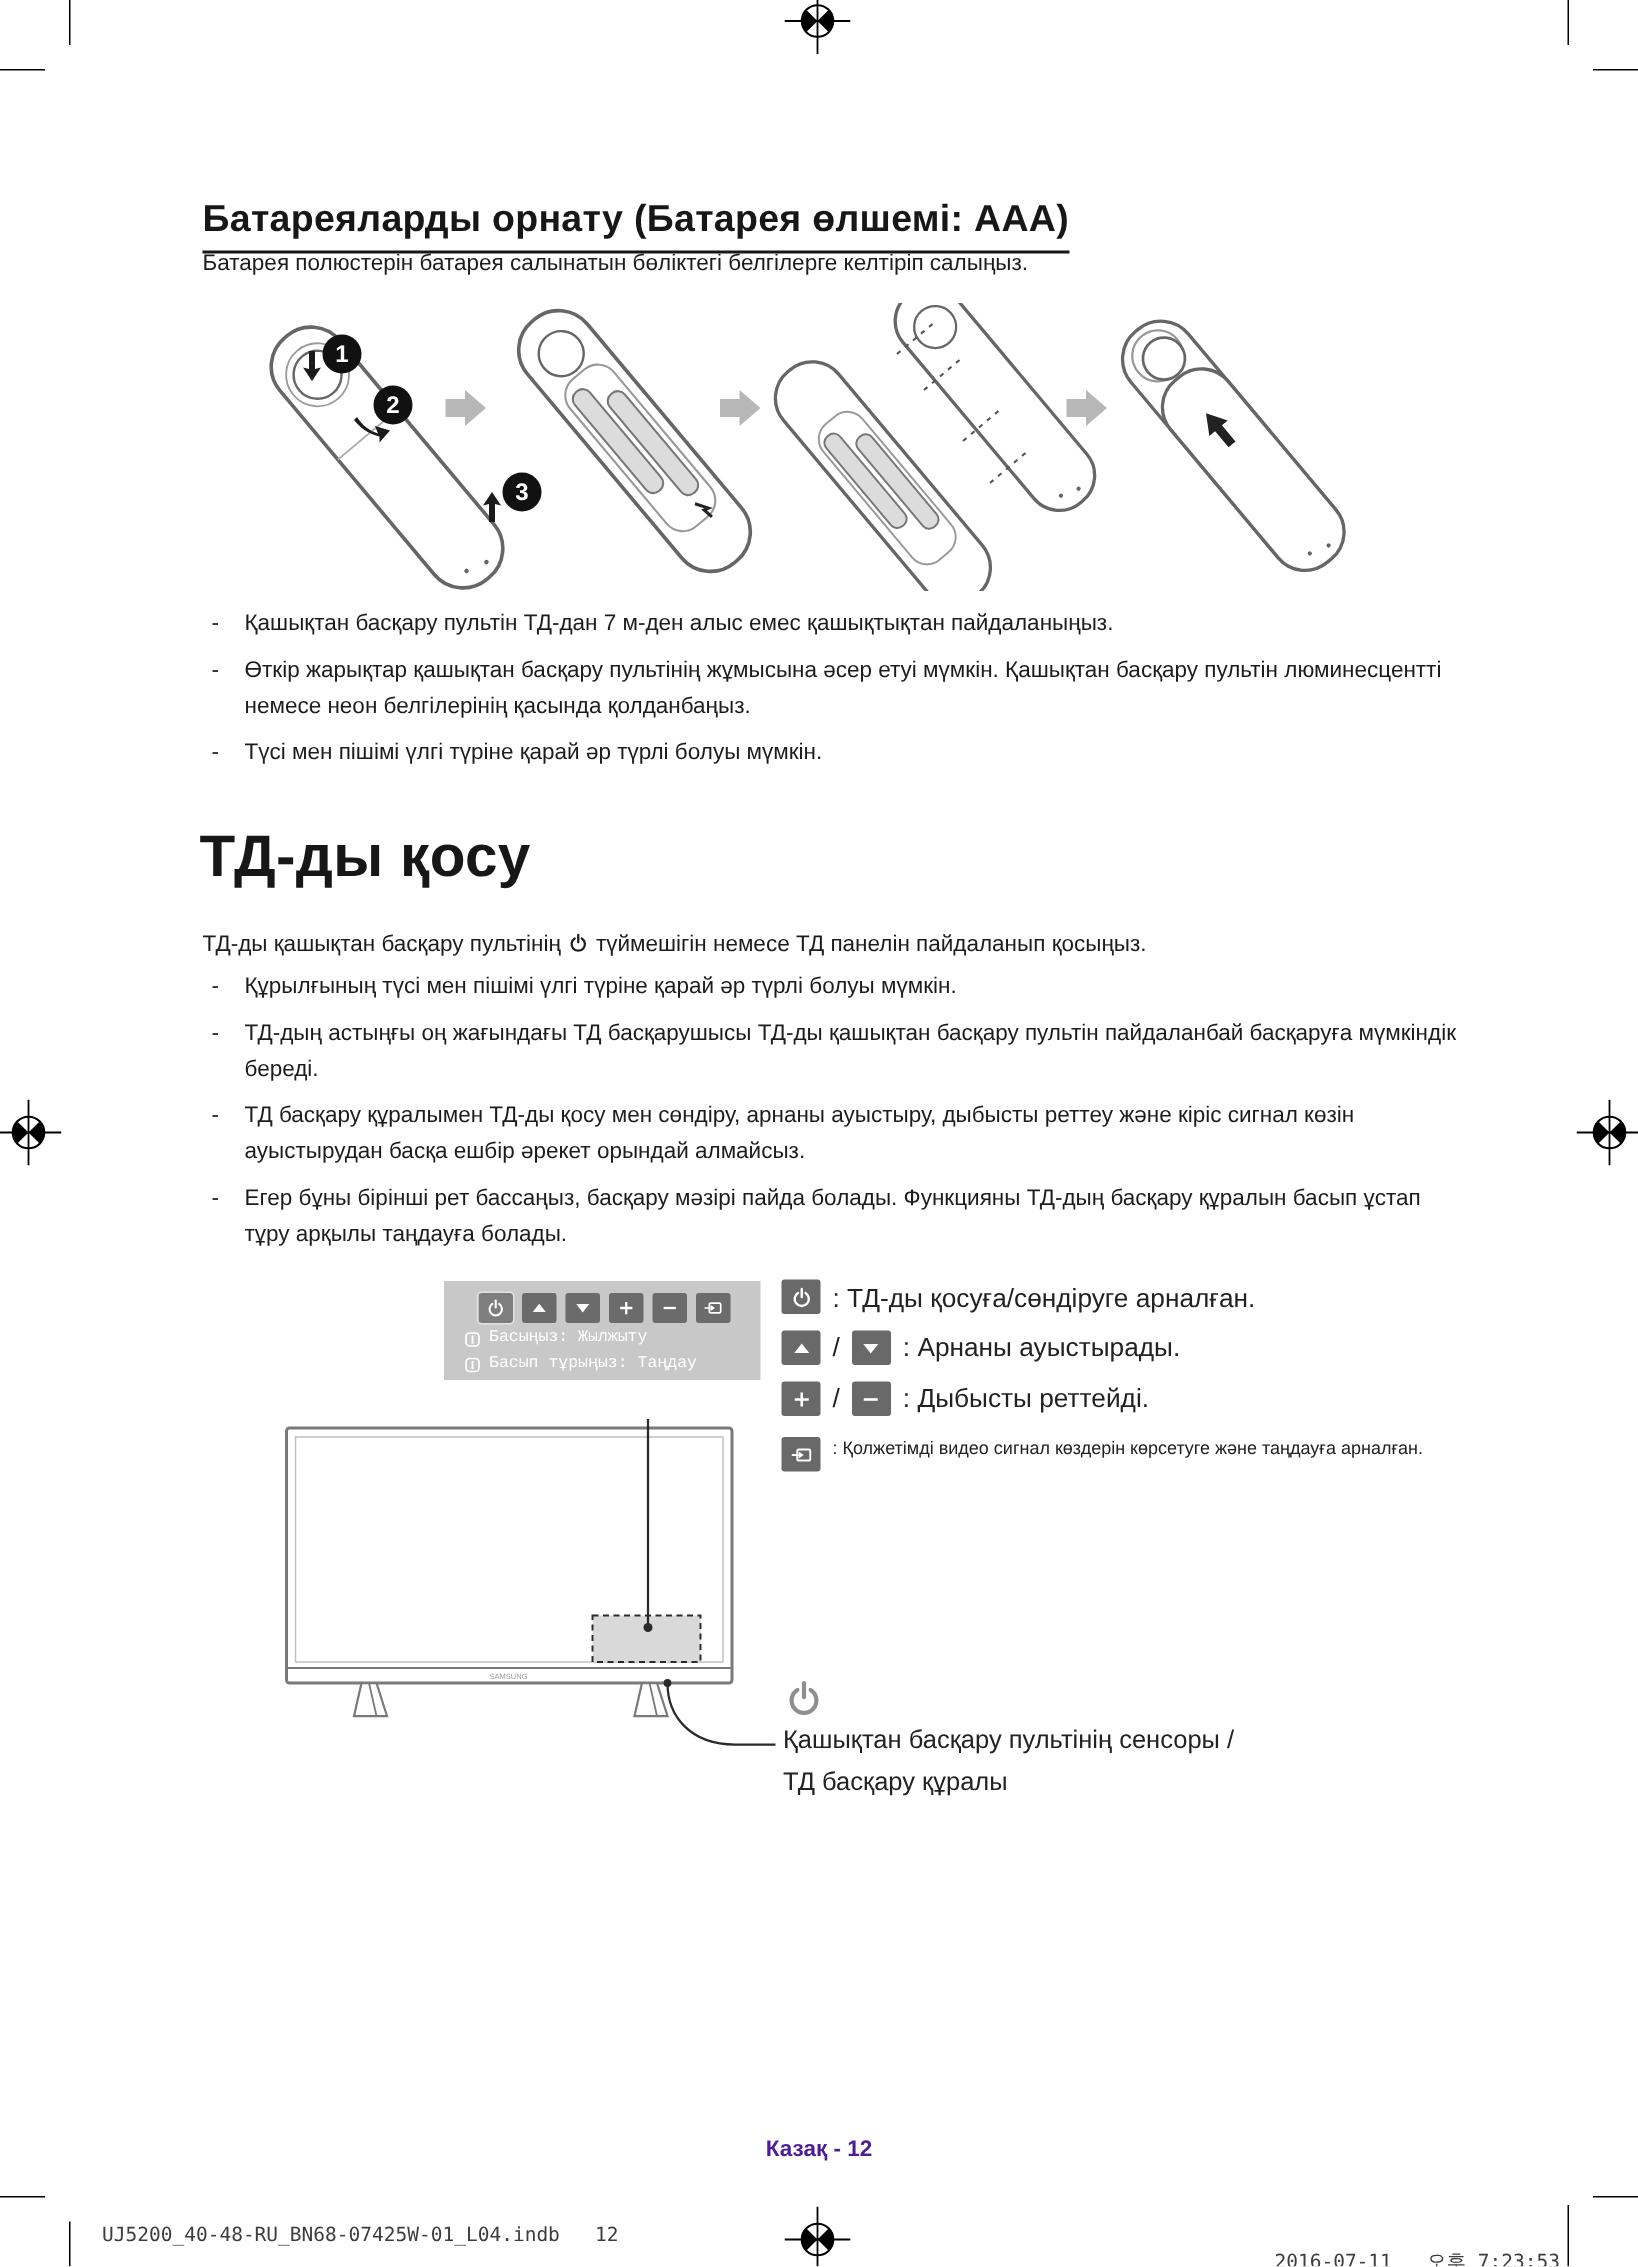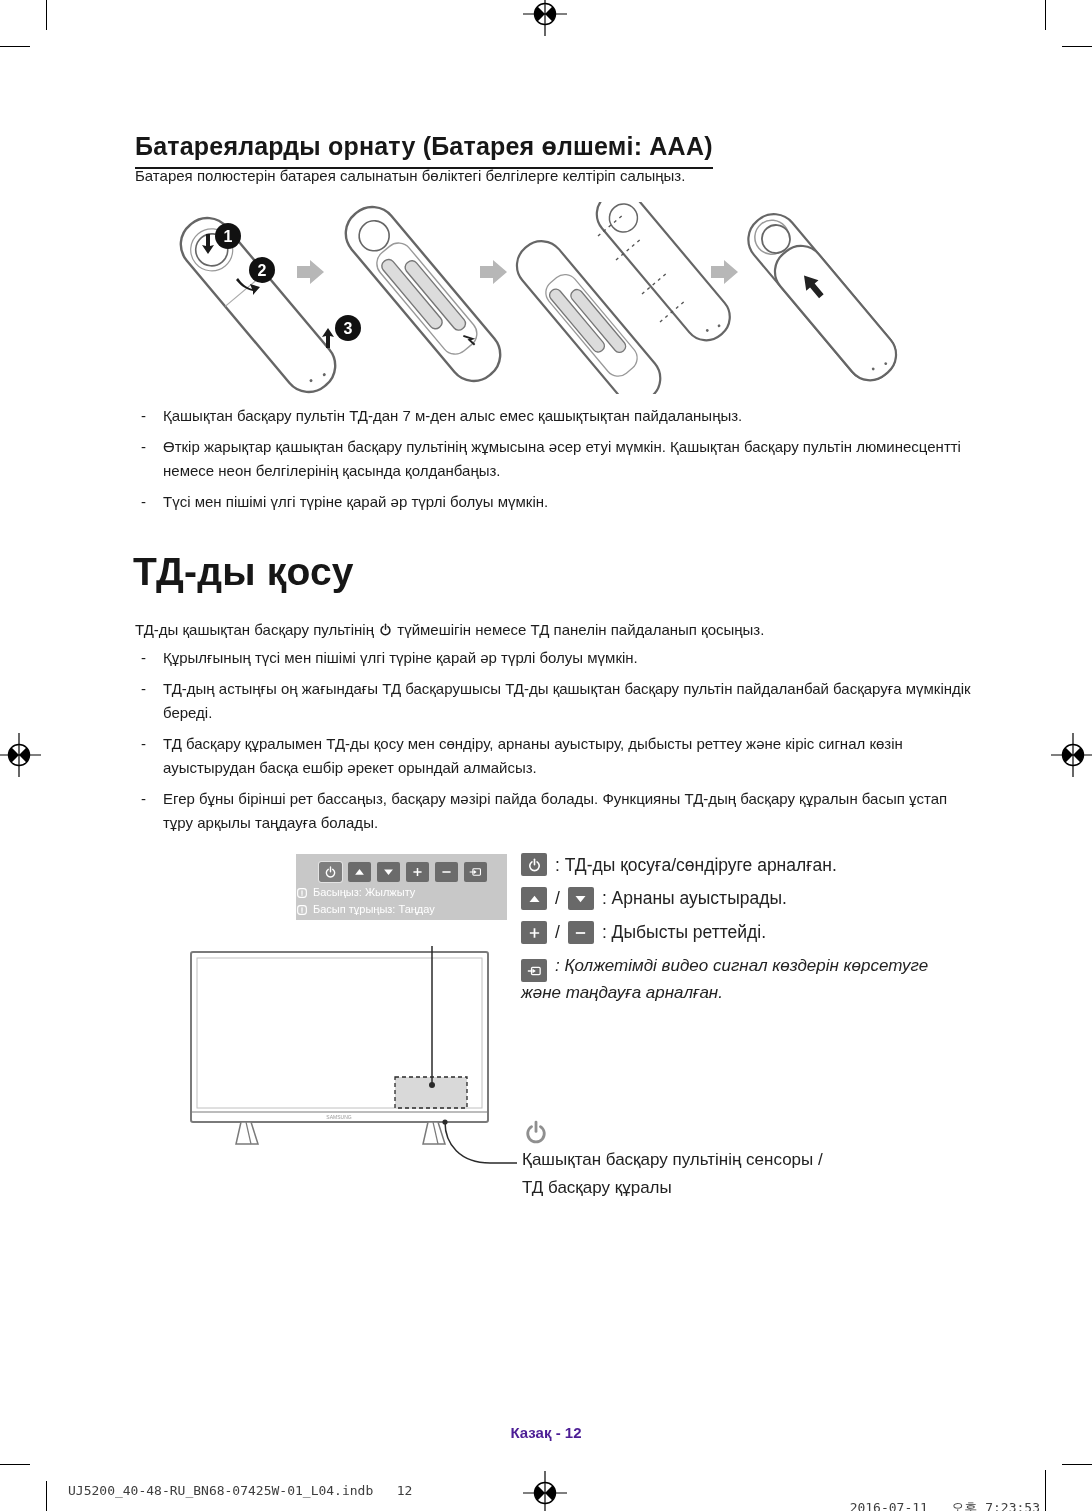--- a/index.html
+++ b/index.html
@@ -19,27 +19,27 @@
   ul.dash-list li{display:flex;margin-bottom:7px;}
   ul.dash-list .dash{width:22px;flex:0 0 22px;text-align:left;padding-left:6px;}
   ul.dash-list .btxt{flex:1;}
   
   .ctrl-box{position:absolute;left:296px;top:854px;width:211px;height:66px;background:#c8c8c8;}
   .ctrl-btn-row{display:flex;gap:6px;padding:8px 0 0 23px;}
   .cbtn{width:23px;height:20px;background:#6b6b6b;border-radius:2px;display:flex;
         align-items:center;justify-content:center;color:#fff;}
   .cbtn.first{background:#7e7e7e;outline:1px solid #e3e3e3;}
   .hintline{display:flex;align-items:center;gap:5px;color:#fff;font-size:11px;
-        margin-top:4px;line-height:13px;}
+        padding-left:13px;margin-top:4px;line-height:13px;font-family:Liberation Mono, monospace;}
   
   .legend-row{position:absolute;display:flex;align-items:center;gap:8px;
         font-size:17.5px;color:#222;}
   .lbtn{width:26px;height:23px;background:#696969;border-radius:2px;display:inline-flex;
         align-items:center;justify-content:center;color:#fff;vertical-align:middle;flex:0 0 26px;}
-  .legend-flow{position:absolute;font-size:17px;color:#222;line-height:27px;font-style:italic;}
+  .legend-flow{position:absolute;font-size:12px;color:#222;line-height:27px;}
   .legend-flow .lbtn{display:inline-flex;margin-right:8px;position:relative;top:4px;}
   .menu-label{position:absolute;left:300px;top:973px;width:190px;
         font-size:18px;color:#222;}
   .sensor-text{position:absolute;left:522px;top:1146px;font-size:17px;line-height:28px;color:#222;}
   .print-meta{position:absolute;font-size:13px;color:#3d3d3d;white-space:pre;
         font-family:"DejaVu Sans Mono","Liberation Mono",monospace;}
   .footer-label{position:absolute;left:0;top:1424px;width:1092px;text-align:center;
         font-size:15px;font-weight:bold;color:#4c1d95;}
   .glyph{display:block;}
 </style>

